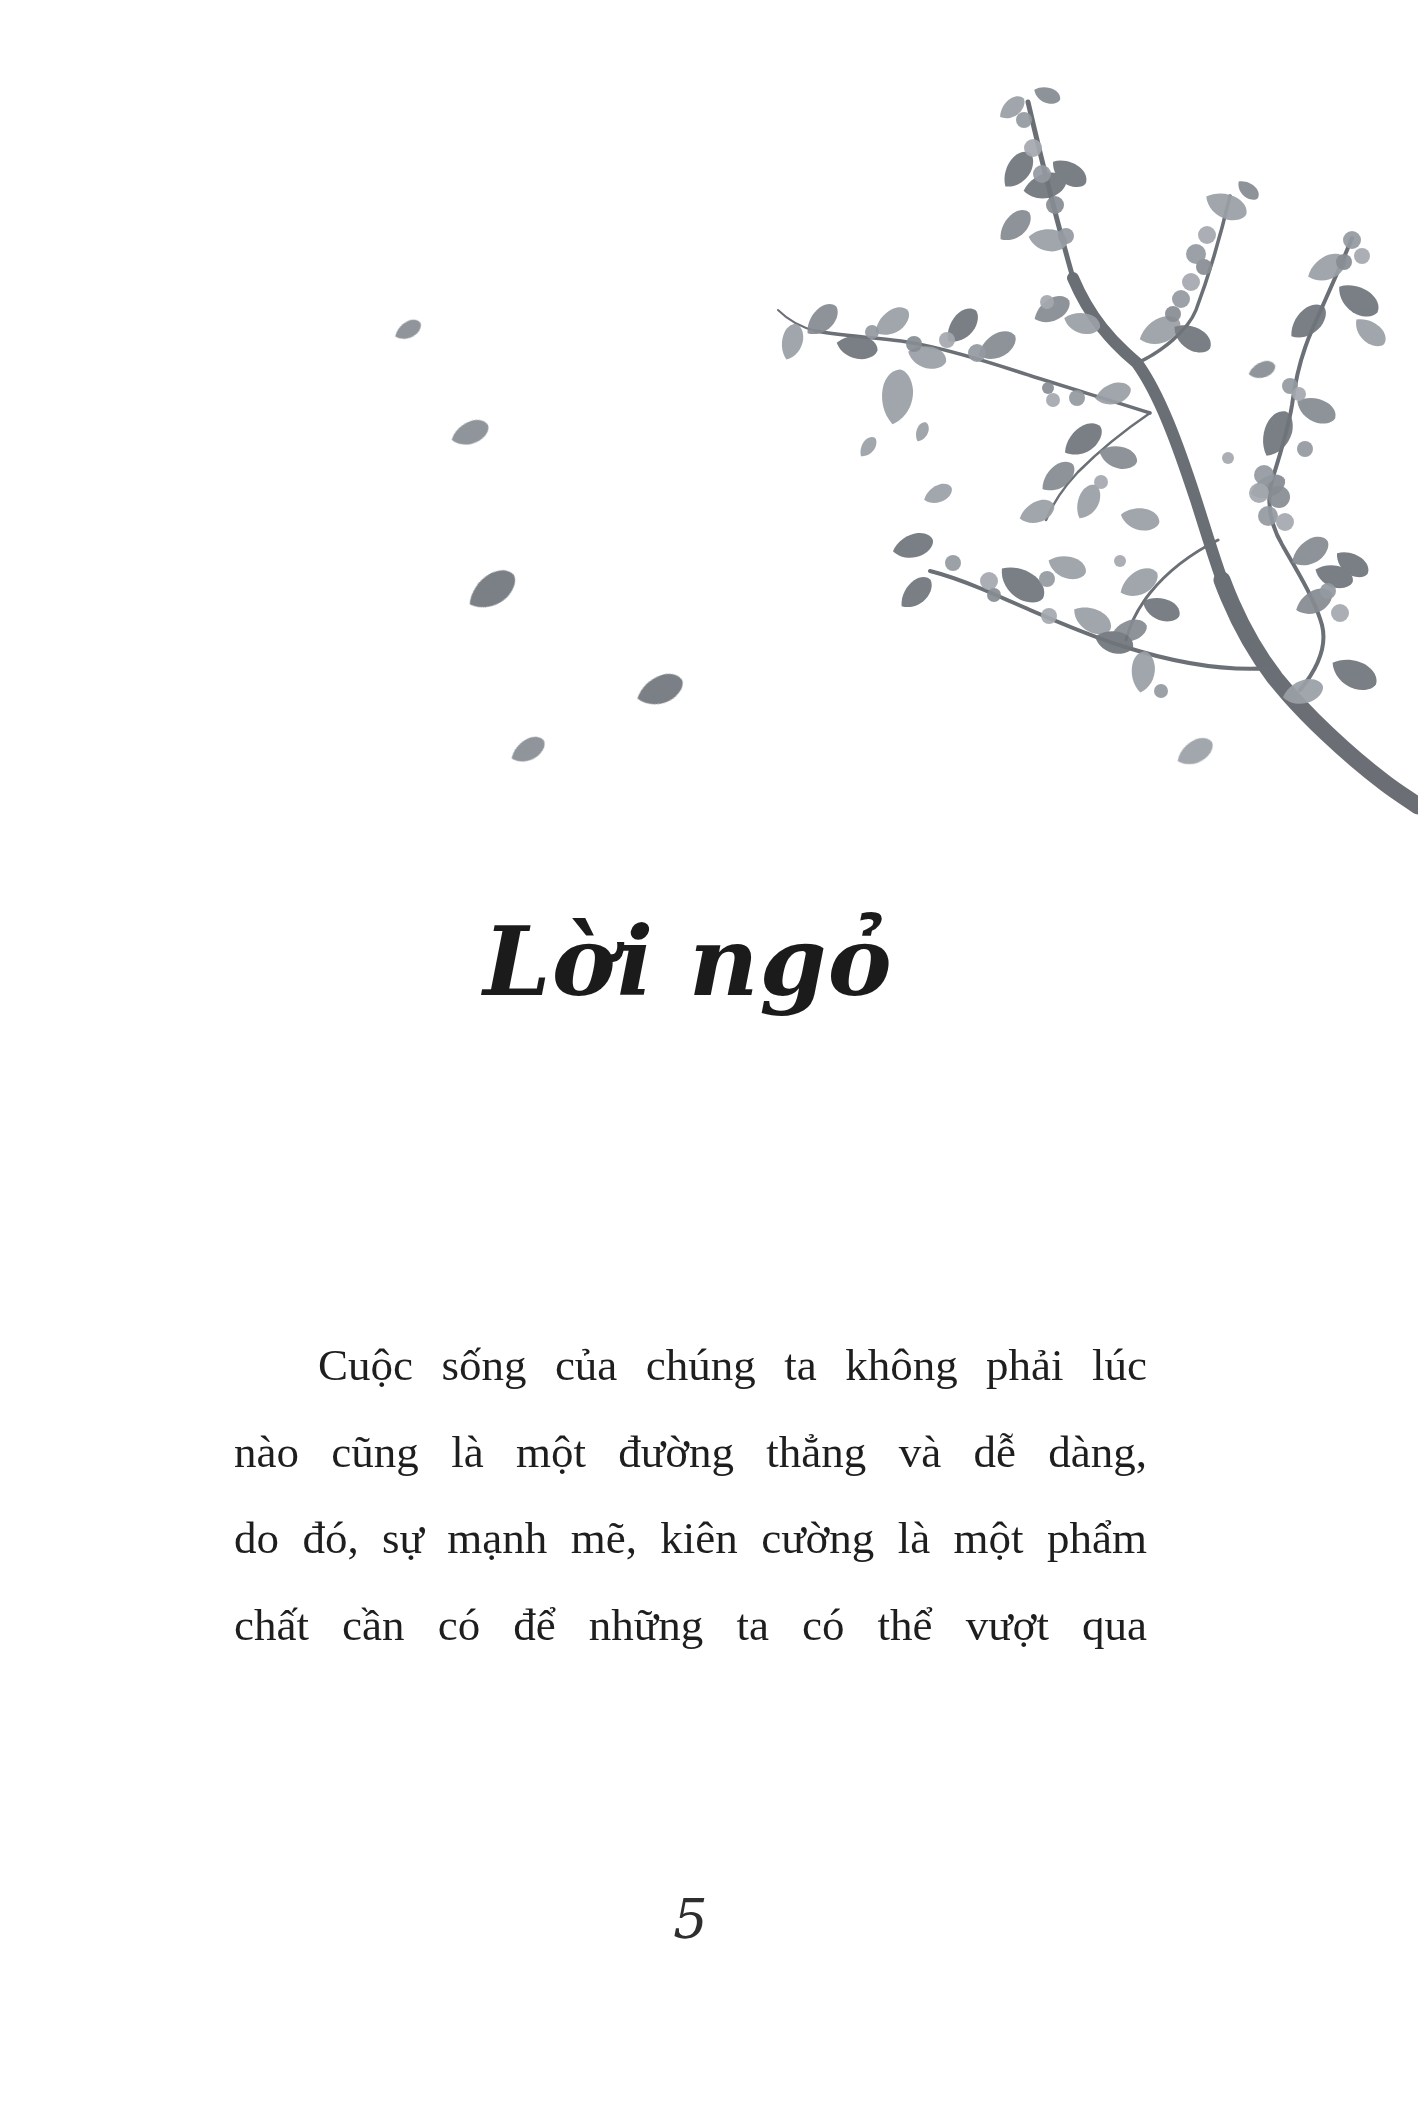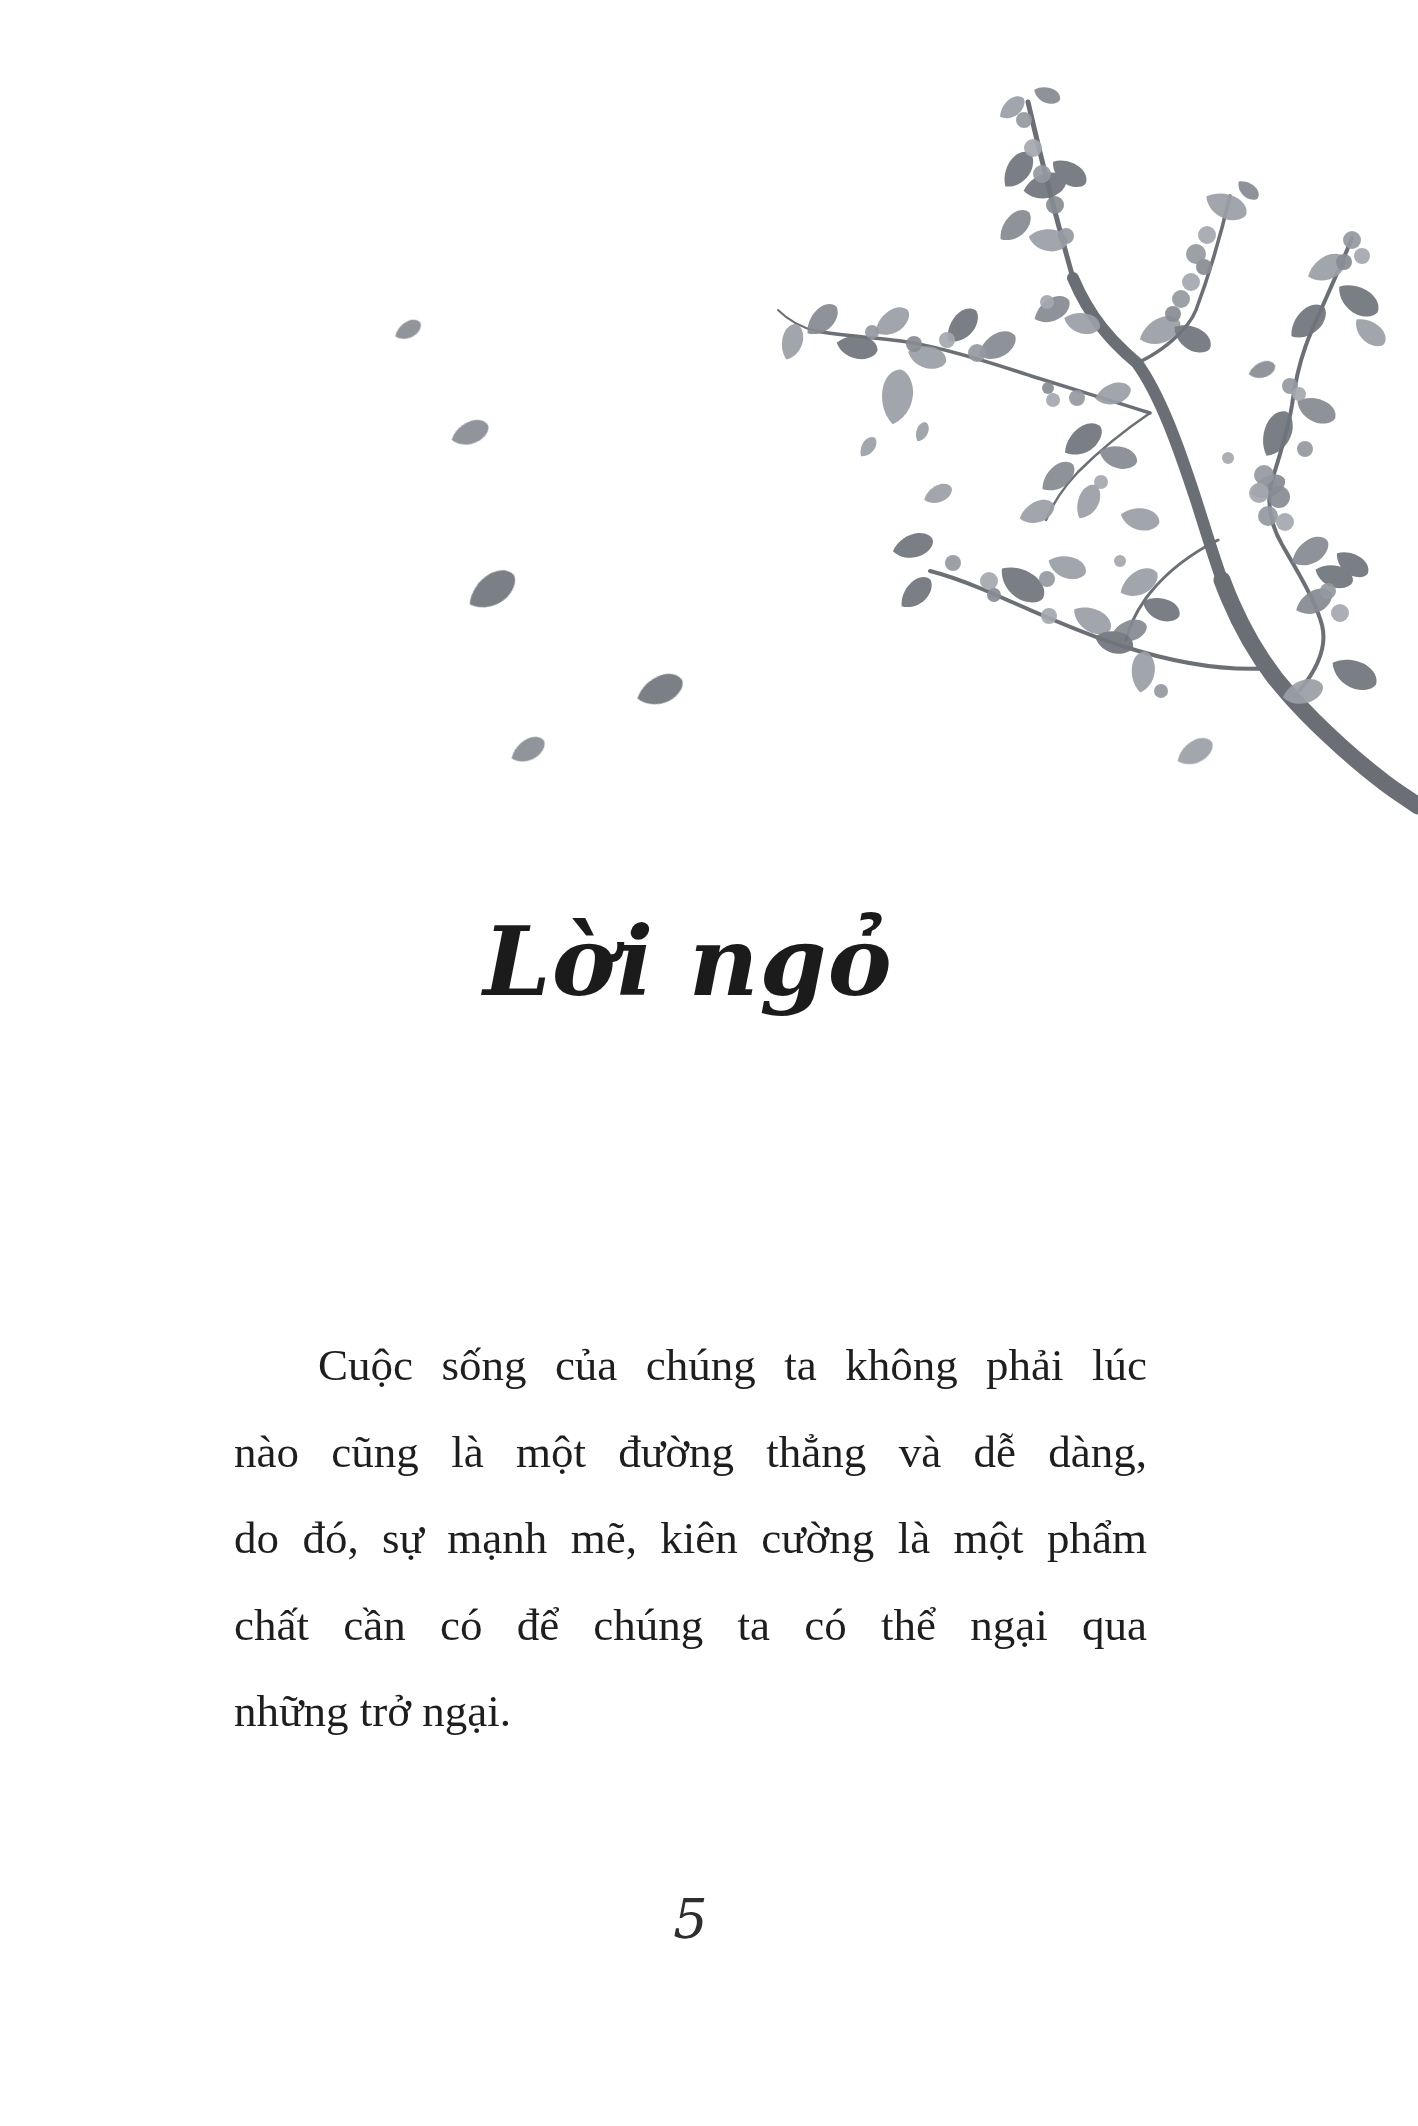--- a/index.html
+++ b/index.html
@@ -204,19 +204,18 @@
       <circle cx="1049" cy="616" r="8" fill="#a4a9af"></circle>
     </g>
   </svg>
 
   <div class="chapter-title">Lời ngỏ</div>
 
   <div class="body-text">
     <div class="body-line first">Cuộc sống của chúng ta không phải lúc</div>
     <div class="body-line">nào cũng là một đường thẳng và dễ dàng,</div>
     <div class="body-line">do đó, sự mạnh mẽ, kiên cường là một phẩm</div>
-    <div class="body-line">chất cần có để chúng ta có thể ngại qua</div>
-    <div class="body-line last">những trở ngại.</div>
+    <div class="body-line">chất cần có để những ta có thể vượt qua</div>
   </div>
 
   <div class="page-number">5</div>
 
 </div>
 
 </body></html>

